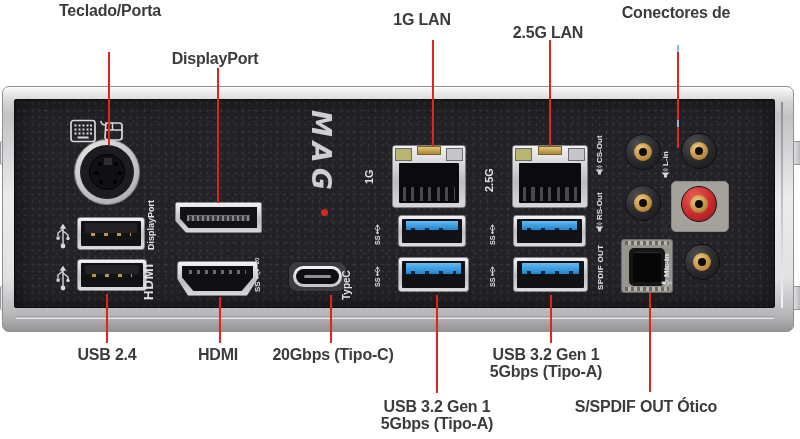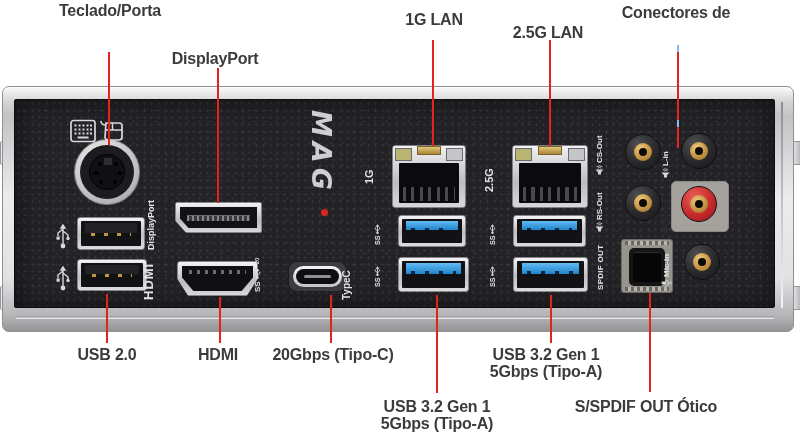--- a/index.html
+++ b/index.html
@@ -378,32 +378,32 @@
   <div class="cline" style="left:437px;top:295px;height:98px;"></div>
   <div class="cline" style="left:551px;top:295px;height:48px;"></div>
   <div class="cline" style="left:650px;top:293px;height:99px;"></div>
 
   <div class="lbl" style="left:110px;top:2px;">
       <span>Teclado/Porta</span>
   </div>
   <div class="lbl" style="left:215px;top:50px;">
     <span>DisplayPort</span>
   </div>
-  <div class="lbl" style="left:434px;top:11px;">
+  <div class="lbl" style="left:422px;top:11px;">
     <span>1G LAN</span>
   </div>
   <div class="lbl" style="left:548px;top:24px;">
     <span>2.5G LAN</span>
   </div>
   <div class="lbl" style="left:676px;top:4px;">
     <span>Conectores de</span>
   </div>
 
   <div class="lbl" style="left:107px;top:346px;">
-    <span>USB 2.0</span>
+    <span>USB 2.4</span>
   </div>
   <div class="lbl" style="left:218px;top:346px;">
     <span>HDMI</span>
   </div>
   <div class="lbl" style="left:333px;top:346px;">
       <span>20Gbps (Tipo-C)</span>
   </div>
   <div class="lbl" style="left:546px;top:346px;">
     <span>USB 3.2 Gen 1</span>
       <span>5Gbps (Tipo-A)</span>

